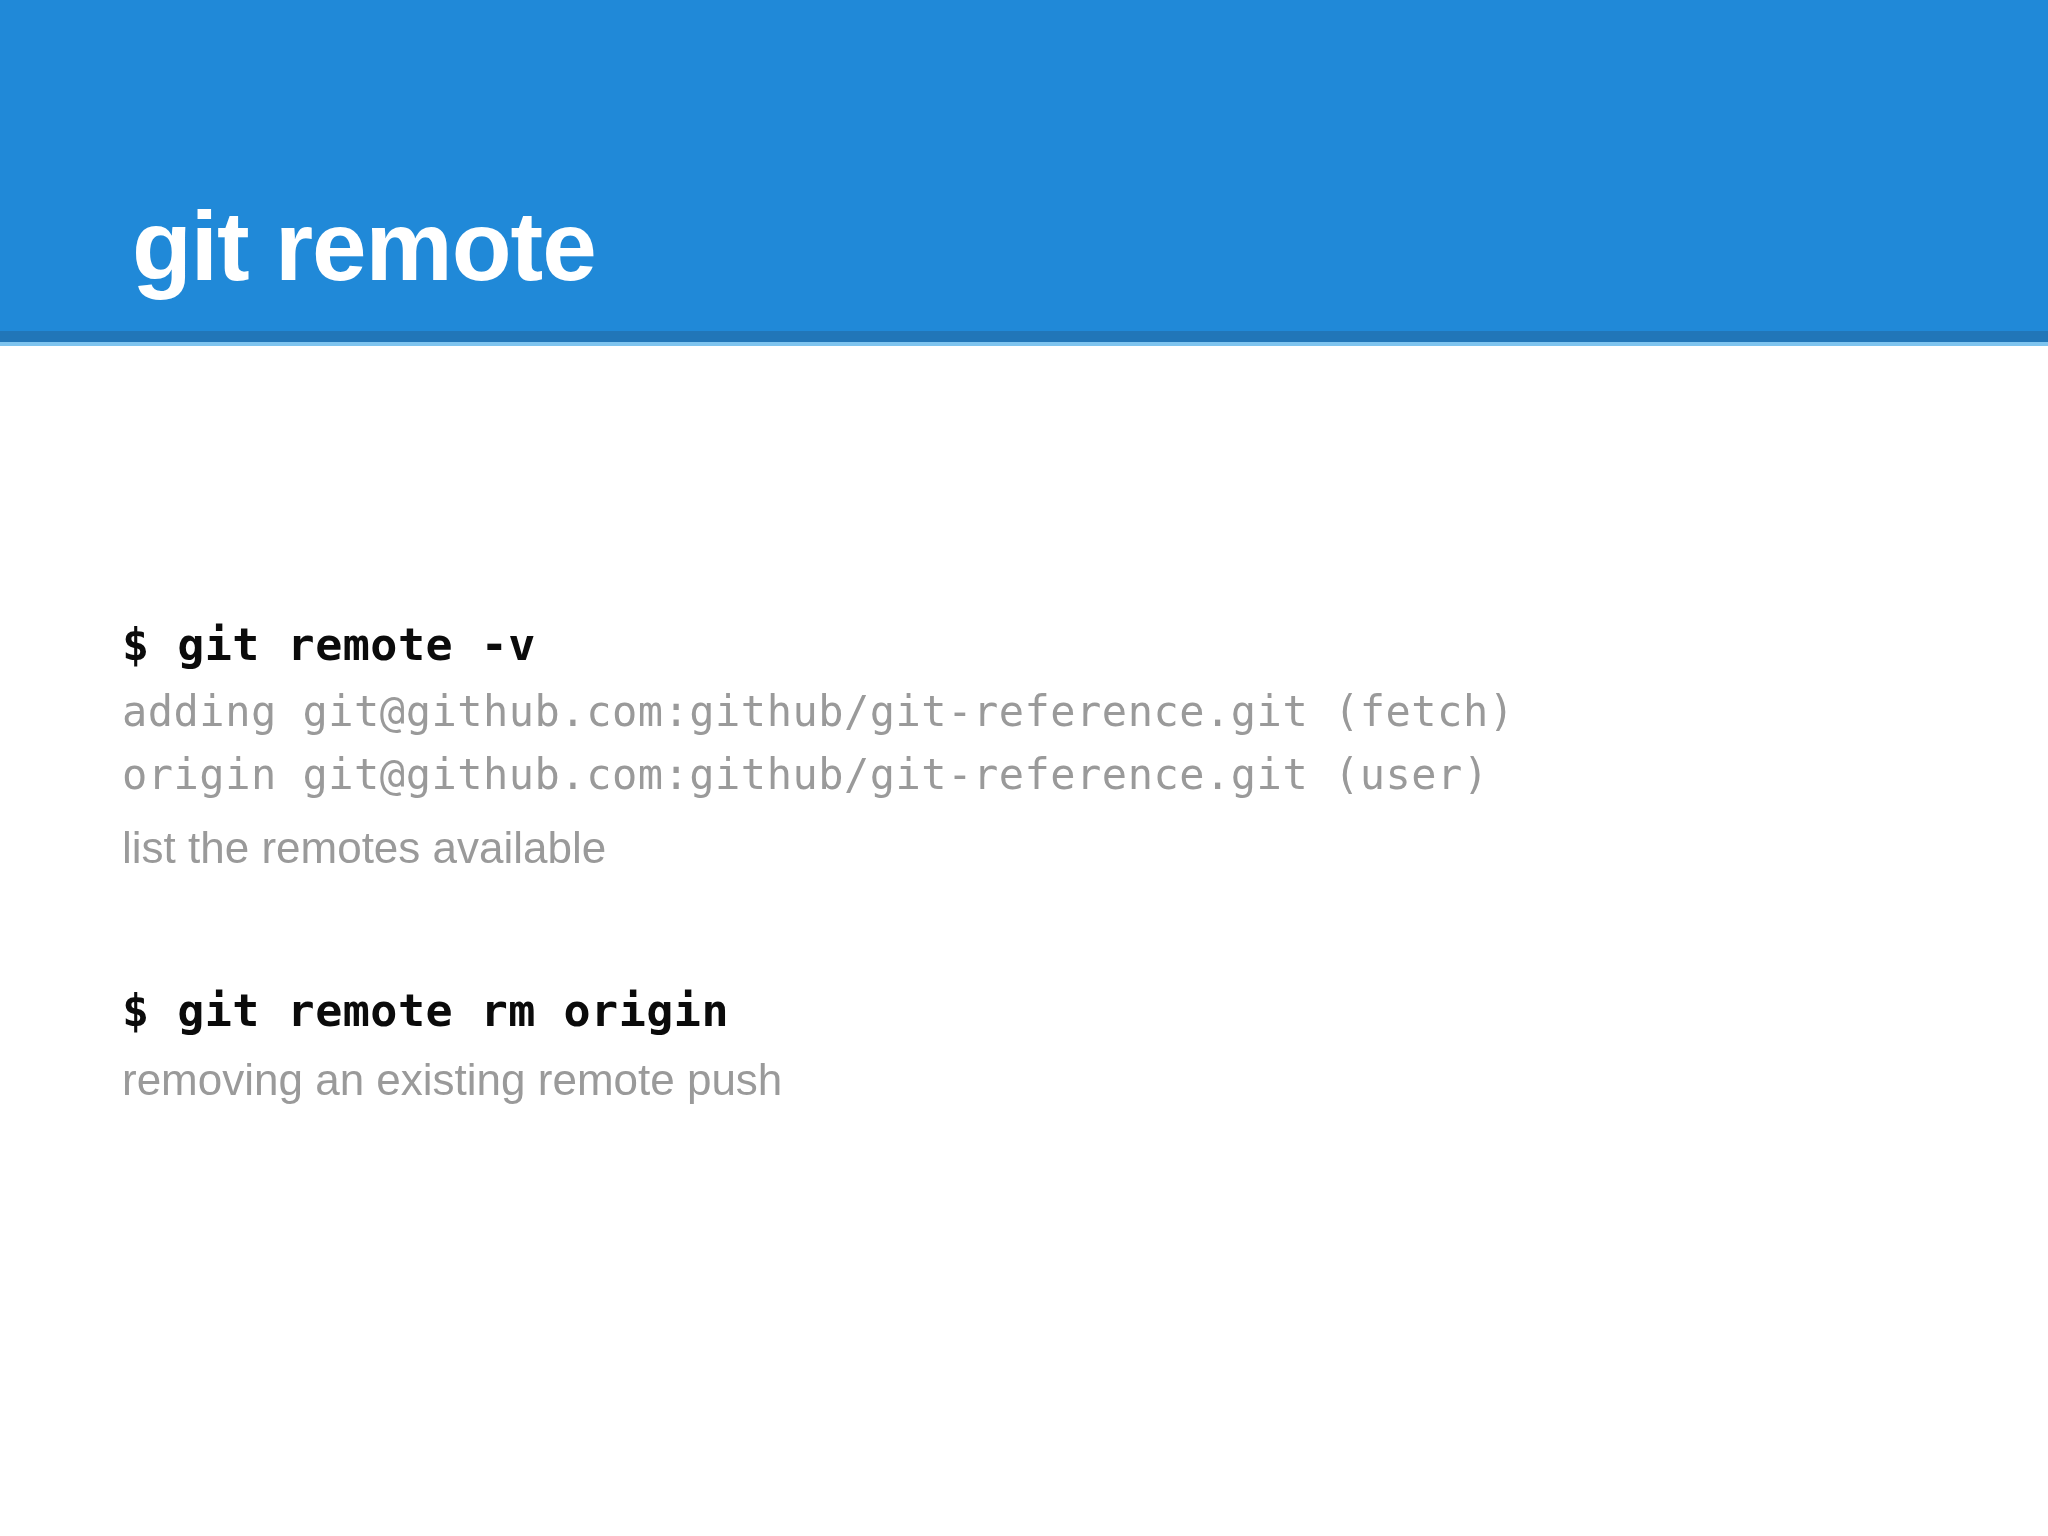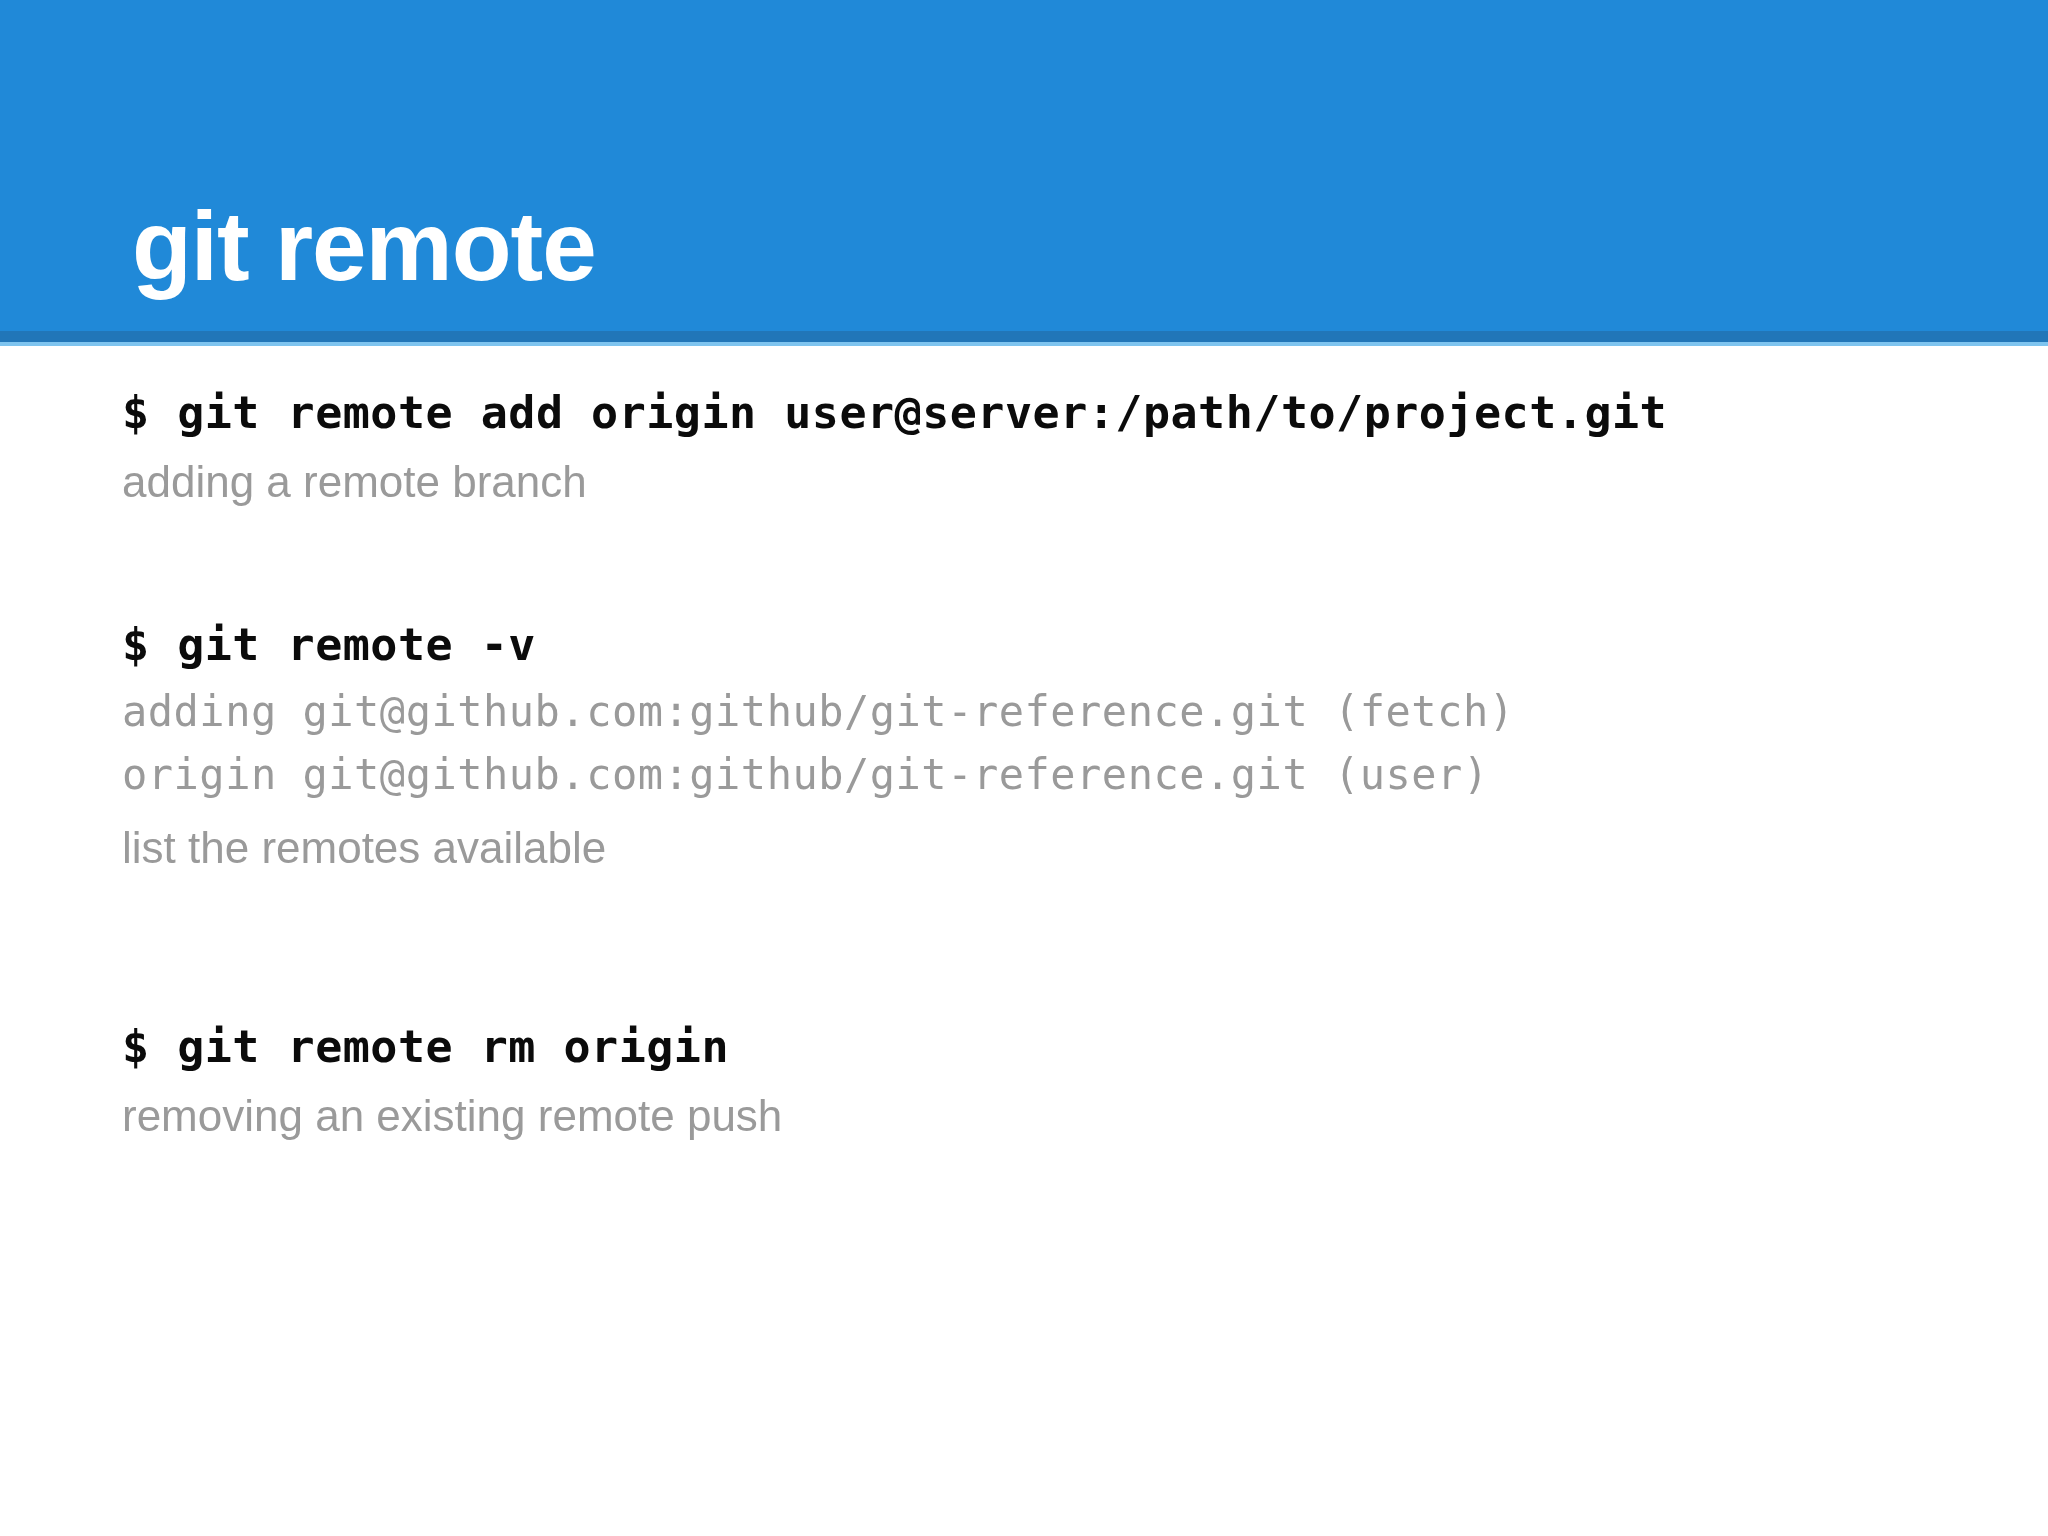--- a/index.html
+++ b/index.html
@@ -72,21 +72,21 @@
     height: 1190px;
   }
 
   .block {
     position: absolute;
     left: 122px;
   }
 
   .block-1 { top: 38px; }
   .block-2 { top: 270px; }
-  .block-3 { top: 672px; }
+  .block-3 { top: 636px; }
 
   .cmd {
     font-family: "DejaVu Sans Mono", "Liberation Mono", monospace;
     font-size: 45px;
     font-weight: bold;
     line-height: 58px;
     color: #0b0b0b;
     white-space: nowrap;
     letter-spacing: 0.5px;
   }
@@ -120,24 +120,20 @@
 <div class="slide">
 
   <div class="header"></div>
   <div class="header-rule-dark"></div>
   <div class="header-rule-light"></div>
 
   <h1 class="slide-title">git remote</h1>
 
   <div class="body">
 
-    <div class="block block-1">
-      <div class="cmd">$ git remote add origin user@server:/path/to/project.git</div>
-      <div class="caption">adding a remote branch</div>
-    </div>
 
     <div class="block block-2">
       <div class="cmd">$ git remote -v</div>
       <div class="out">adding git@github.com:github/git-reference.git (fetch)</div>
       <div class="out">origin git@github.com:github/git-reference.git (user)</div>
       <div class="caption">list the remotes available</div>
     </div>
 
     <div class="block block-3">
       <div class="cmd">$ git remote rm origin</div>

